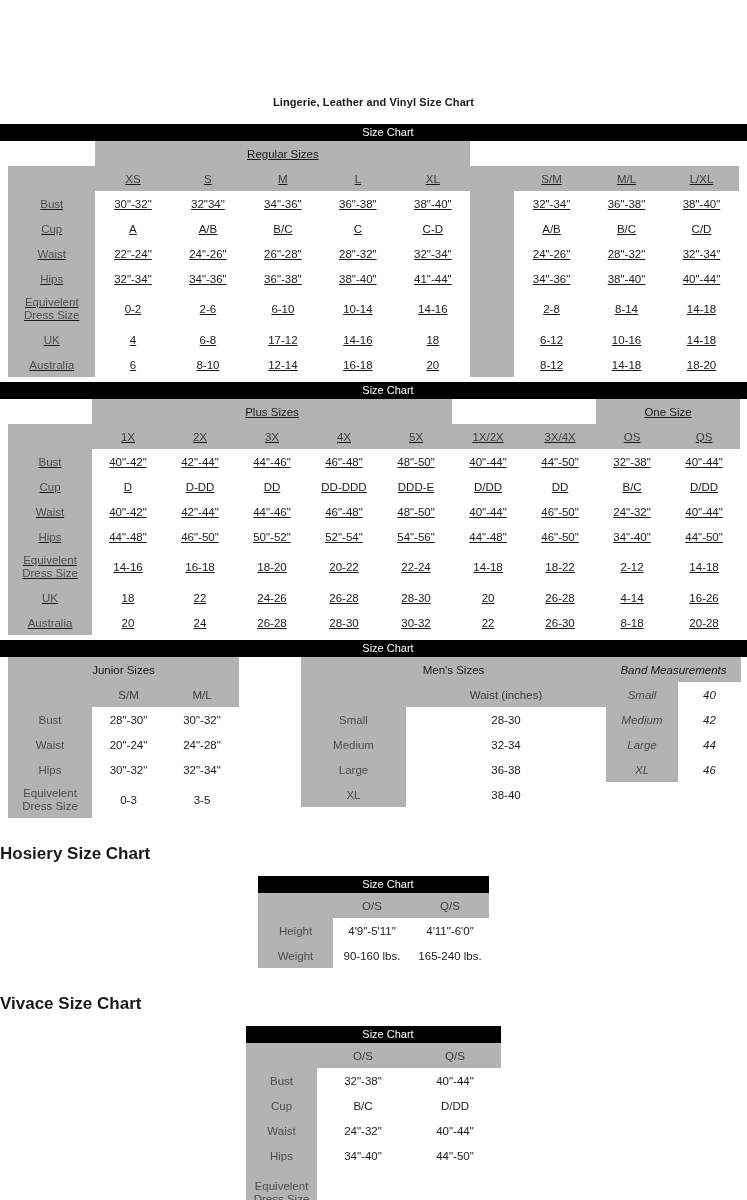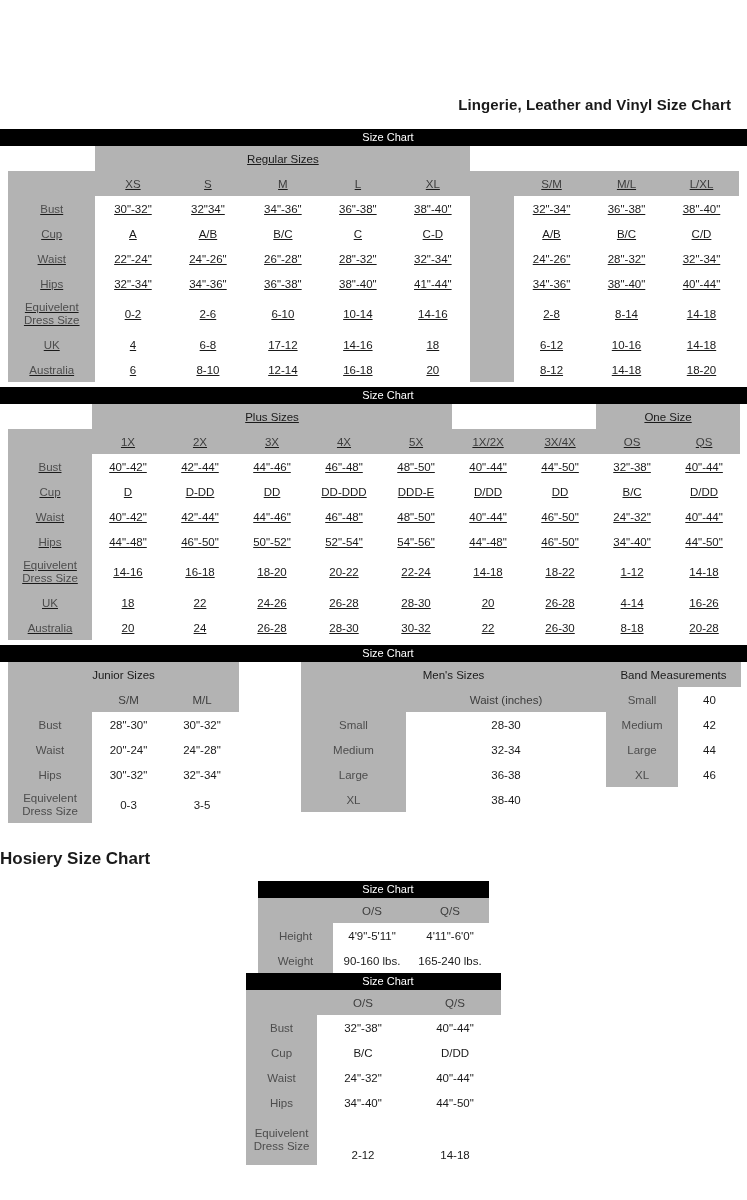--- a/index.html
+++ b/index.html
@@ -14,24 +14,24 @@
     color: #1a1a1a;
     -webkit-font-smoothing: antialiased;
   }
   .page {
     width: 747px;
     position: relative;
     padding-top: 96px;
     box-sizing: border-box;
   }
   h1.title {
-    font-size: 15px;
+    font-size: 11px;
     font-weight: bold;
-    text-align: right;
-    margin: 0 16px 16px 0;
+    text-align: center;
+    margin: 0 0 16px 0;
     letter-spacing: .1px;
   }
   h2.section-title {
     font-size: 17px;
     font-weight: bold;
     text-align: left;
     margin: 26px 0 12px 0;
   }
   .band {
     background: #000000;
@@ -82,21 +82,21 @@
   .twolines { line-height: 13px; }
   .small-tables {
     display: flex;
     margin: 0 8px;
     gap: 0;
     align-items: flex-start;
   }
   .junior-block { width: 231px; }
   .mens-block { width: 440px; margin-left: 62px; display: flex; }
   .mens-left { flex: 1 1 auto; }
-  .mens-right { width: 135px; }
+  .mens-right { width: 135px; font-style: italic; }
   .hosiery-wrap { width: 231px; margin: 0 auto; }
   .vivace-wrap { width: 255px; margin: 0 auto; }
 </style>
 </head>
 <body>
 
 <div class="page">
 
   <h1 class="title">Lingerie, Leather and Vinyl Size Chart</h1>
 
@@ -311,21 +311,21 @@
       </tr>
       <tr style="height:36px">
         <td class="rowlabel twolines">Equivelent Dress Size</td>
         <td class="white">14-16</td>
         <td class="white">16-18</td>
         <td class="white">18-20</td>
         <td class="white">20-22</td>
         <td class="white">22-24</td>
         <td class="white">14-18</td>
         <td class="white">18-22</td>
-        <td class="white">1-12</td>
+        <td class="white">2-12</td>
         <td class="white">14-18</td>
       </tr>
       <tr>
         <td class="rowlabel">UK</td>
         <td class="white">18</td>
         <td class="white">22</td>
         <td class="white">24-26</td>
         <td class="white">26-28</td>
         <td class="white">28-30</td>
         <td class="white">20</td>
@@ -481,20 +481,21 @@
       </tr>
       <tr>
         <td class="rowlabel">Weight</td>
         <td class="white">90-160 lbs.</td>
         <td class="white">165-240 lbs.</td>
       </tr>
     </tbody>
       </table>
   </div>
 
+  <h2 class="section-title">Vivace Size Chart</h2>
   <div class="vivace-wrap">
     <div class="band">Size Chart</div>
     <table class="chart">
       <colgroup>
           <col style="width:71px">
           <col style="width:92px">
           <col style="width:92px">
         </colgroup>
       <tbody>
           <tr>

